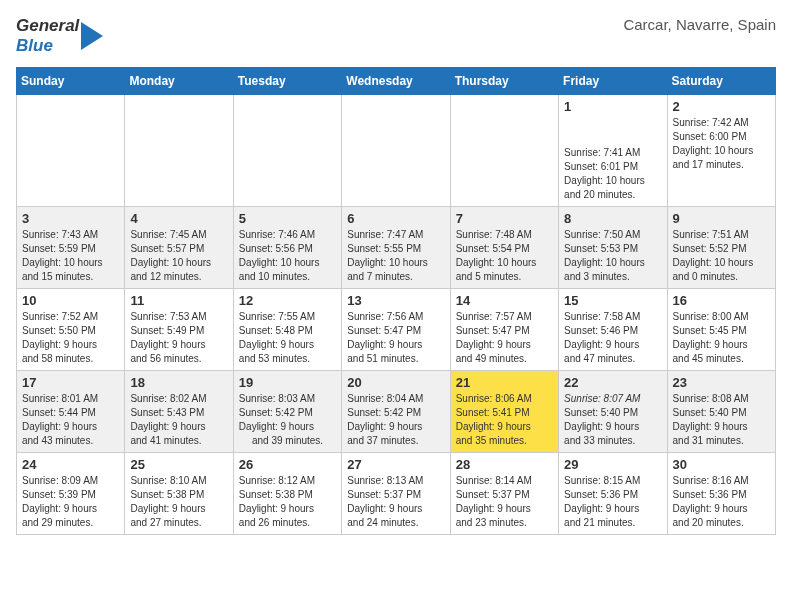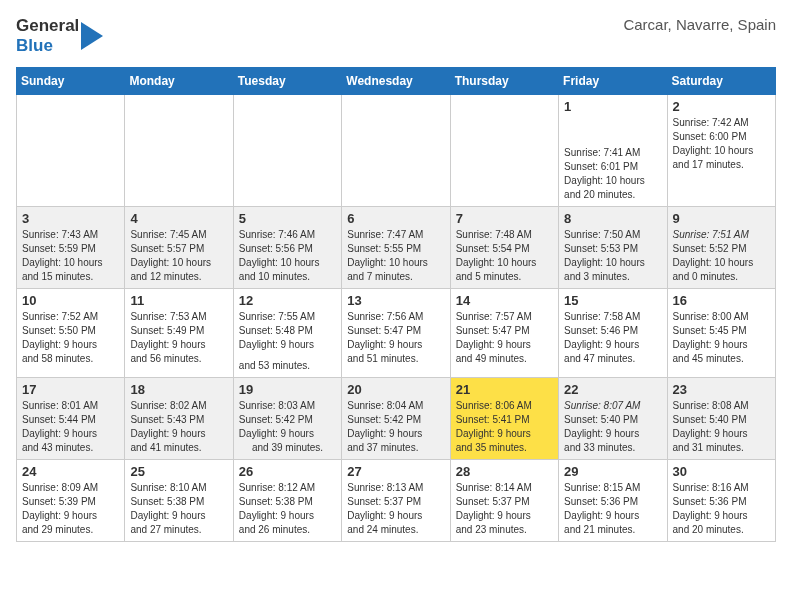--- a/index.html
+++ b/index.html
@@ -12,20 +12,21 @@
     }
     .header {
       display: flex;
       justify-content: space-between;
       align-items: flex-start;
       margin-bottom: 12px;
     }
     .logo {
       display: flex;
       align-items: center;
+      font-style: italic;
     }
     .title-section { text-align: right; }
     .month-title { font-size: 36px; color: #333; font-weight: normal; }
     .location { font-size: 15px; color: #555; }
     table {
       width: 100%;
       border-collapse: collapse;
       table-layout: fixed;
     }
     th {
@@ -140,21 +141,21 @@
         </td>
         <td style="background: rgb(240, 240, 240);">
           <span class="day-num">8</span>
           <div style="line-height: 1.4;">Sunrise: 7:50 AM</div>
           <div style="line-height: 1.4;">Sunset: 5:53 PM</div>
           <div style="line-height: 1.4;">Daylight: 10 hours</div>
           <div style="line-height: 1.4;">and 3 minutes.</div>
         </td>
         <td style="background: rgb(240, 240, 240);">
           <span class="day-num">9</span>
-          <div style="line-height: 1.4; font-style: italic;">Sunrise: 7:51 AM</div>
+          <div style="line-height: 1.4;">Sunrise: 7:51 AM</div>
           <div style="line-height: 1.4;">Sunset: 5:52 PM</div>
           <div style="line-height: 1.4;">Daylight: 10 hours</div>
           <div style="line-height: 1.4;">and 0 minutes.</div>
         </td>
       </tr>
       <tr>
         <td>
           <span class="day-num">10</span>
           <div style="line-height: 1.4;">Sunrise: 7:52 AM</div>
           <div style="line-height: 1.4;">Sunset: 5:50 PM</div>
@@ -166,21 +167,21 @@
           <div style="line-height: 1.4;">Sunrise: 7:53 AM</div>
           <div style="line-height: 1.4;">Sunset: 5:49 PM</div>
           <div style="line-height: 1.4;">Daylight: 9 hours</div>
           <div style="line-height: 1.4;">and 56 minutes.</div>
         </td>
         <td>
           <span class="day-num">12</span>
           <div style="line-height: 1.4;">Sunrise: 7:55 AM</div>
           <div style="line-height: 1.4;">Sunset: 5:48 PM</div>
           <div style="line-height: 1.4;">Daylight: 9 hours</div>
-          <div style="line-height: 1.4; margin-top: 7px;">and 53 minutes.</div>
+          <div style="line-height: 1.4;">and 53 minutes.</div>
         </td>
         <td>
           <span class="day-num">13</span>
           <div style="line-height: 1.4;">Sunrise: 7:56 AM</div>
           <div style="line-height: 1.4;">Sunset: 5:47 PM</div>
           <div style="line-height: 1.4;">Daylight: 9 hours</div>
           <div style="line-height: 1.4;">and 51 minutes.</div>
         </td>
         <td>
           <span class="day-num">14</span>

